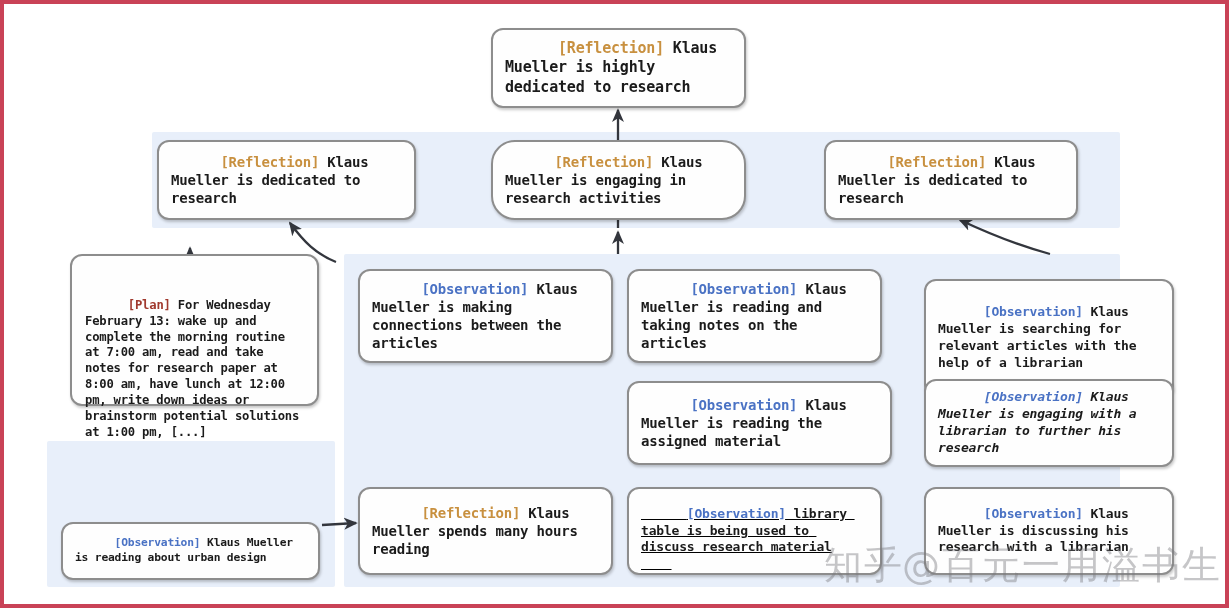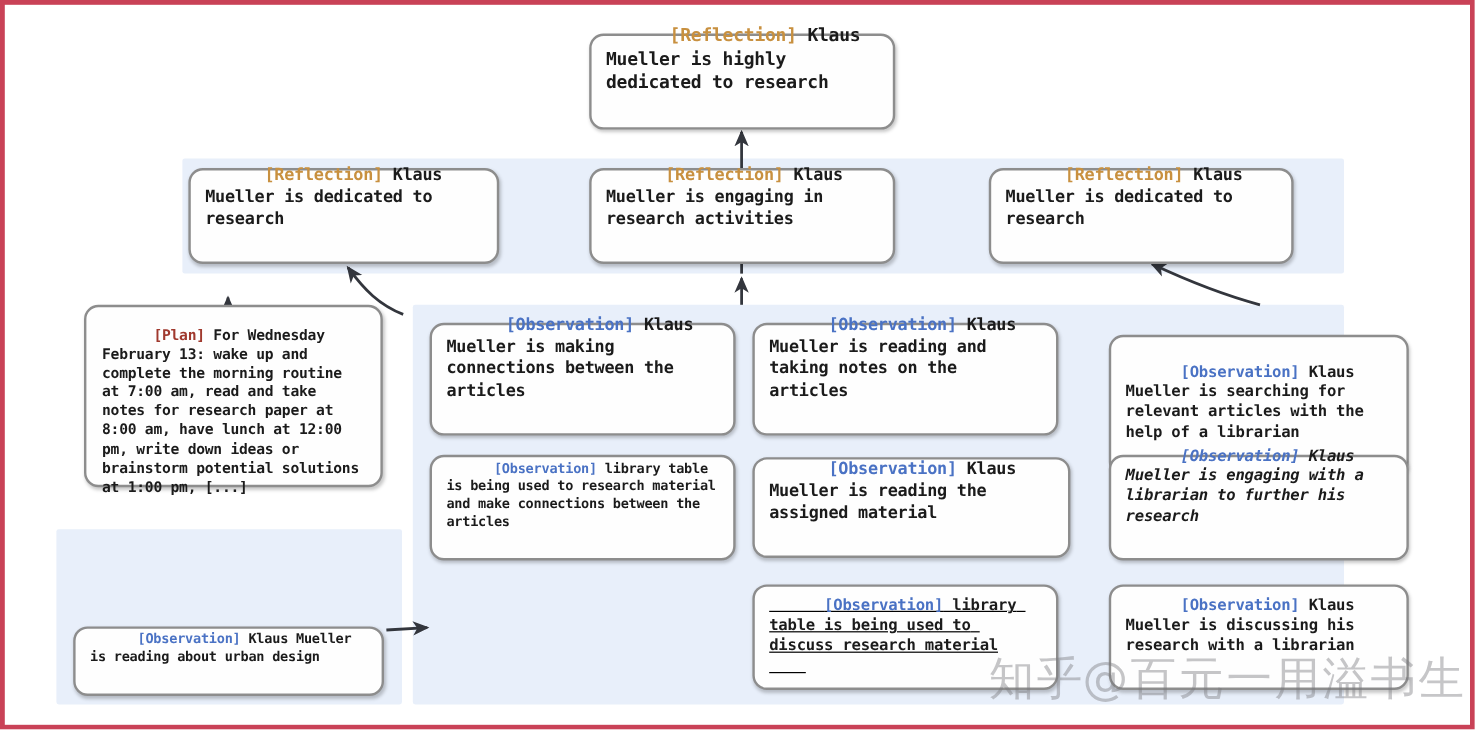--- a/index.html
+++ b/index.html
@@ -21,21 +21,21 @@
     background: #e8effa;
     border-radius: 2px;
   }
   .node {
     position: absolute;
     background: #fefefe;
     border: 2.4px solid #8d8d8d;
     border-radius: 12px;
     box-shadow: 1px 2px 3px rgba(0,0,0,0.22);
     display: flex;
-    align-items: flex-end;
+    align-items: center;
     padding: 8px 12px;
   }
   .node .txt {
     font-family: "DejaVu Sans Mono", monospace;
     font-weight: bold;
     color: #1b1b1b;
     line-height: 1.30;
     letter-spacing: -0.2px;
     white-space: pre-wrap;
     word-break: normal;
@@ -104,57 +104,57 @@
       <span class="tag tag-reflection">[Reflection]</span><span> Klaus Mueller is highly dedicated to research</span>
     </div>
   </div>
 
   <div class="node" style="left:153px; top:136px; width:259px; height:80px;">
     <div class="txt fs14">
       <span class="tag tag-reflection">[Reflection]</span><span> Klaus Mueller is dedicated to research</span>
     </div>
   </div>
 
-  <div class="node" style="left:487px; top:136px; width:255px; height:80px;">
+  <div class="node" style="left:487px; top:136px; width:255px; height:80px;border-radius:24px;">
     <div class="txt fs14">
       <span class="tag tag-reflection">[Reflection]</span><span> Klaus Mueller is engaging in research activities</span>
     </div>
   </div>
 
   <div class="node" style="left:820px; top:136px; width:254px; height:80px;">
     <div class="txt fs14">
       <span class="tag tag-reflection">[Reflection]</span><span> Klaus Mueller is dedicated to research</span>
     </div>
   </div>
 
-  <div class="node" style="left:66px; top:250px; width:249px; height:152px; align-items:flex-start; padding:0 13px;">
+  <div class="node" style="left:66px; top:250px; width:249px; height:152px; align-items:flex-start; padding:26px 13px;">
     <div class="txt fs12">
       <span class="tag tag-plan">[Plan]</span><span> For Wednesday February 13: wake up and complete the morning routine at 7:00 am, read and take notes for research paper at 8:00 am, have lunch at 12:00 pm, write down ideas or brainstorm potential solutions at 1:00 pm, [...]</span>
     </div>
   </div>
 
 
   <div class="node" style="left:57px; top:518px; width:259px; height:58px;">
     <div class="txt fs11">
       <span class="tag tag-observation">[Observation]</span><span> Klaus Mueller is reading about urban design</span>
     </div>
   </div>
 
   <div class="node" style="left:354px; top:265px; width:255px; height:94px;">
     <div class="txt fs14">
       <span class="tag tag-observation">[Observation]</span><span> Klaus Mueller is making connections between the articles</span>
     </div>
   </div>
 
-  <div class="node" style="left:354px; top:375px; width:255px; height:88px;">
-    <div class="txt fs11">
-      <span class="tag tag-observation">[Observation]</span><span> library table is being used to research material and make connections between the articles</span>
+
+  <div class="node" style="left:354px; top:483px; width:255px; height:88px;">
+    <div class="txt fs14">
+      <span class="tag tag-reflection">[Reflection]</span><span> Klaus Mueller spends many hours reading</span>
     </div>
   </div>
-
 
   <div class="node" style="left:623px; top:265px; width:255px; height:94px;">
     <div class="txt fs14">
       <span class="tag tag-observation">[Observation]</span><span> Klaus Mueller is reading and taking notes on the articles</span>
     </div>
   </div>
 
   <div class="node" style="left:623px; top:377px; width:265px; height:84px;">
     <div class="txt fs14">
       <span class="tag tag-observation">[Observation]</span><span> Klaus Mueller is reading the assigned material</span>

